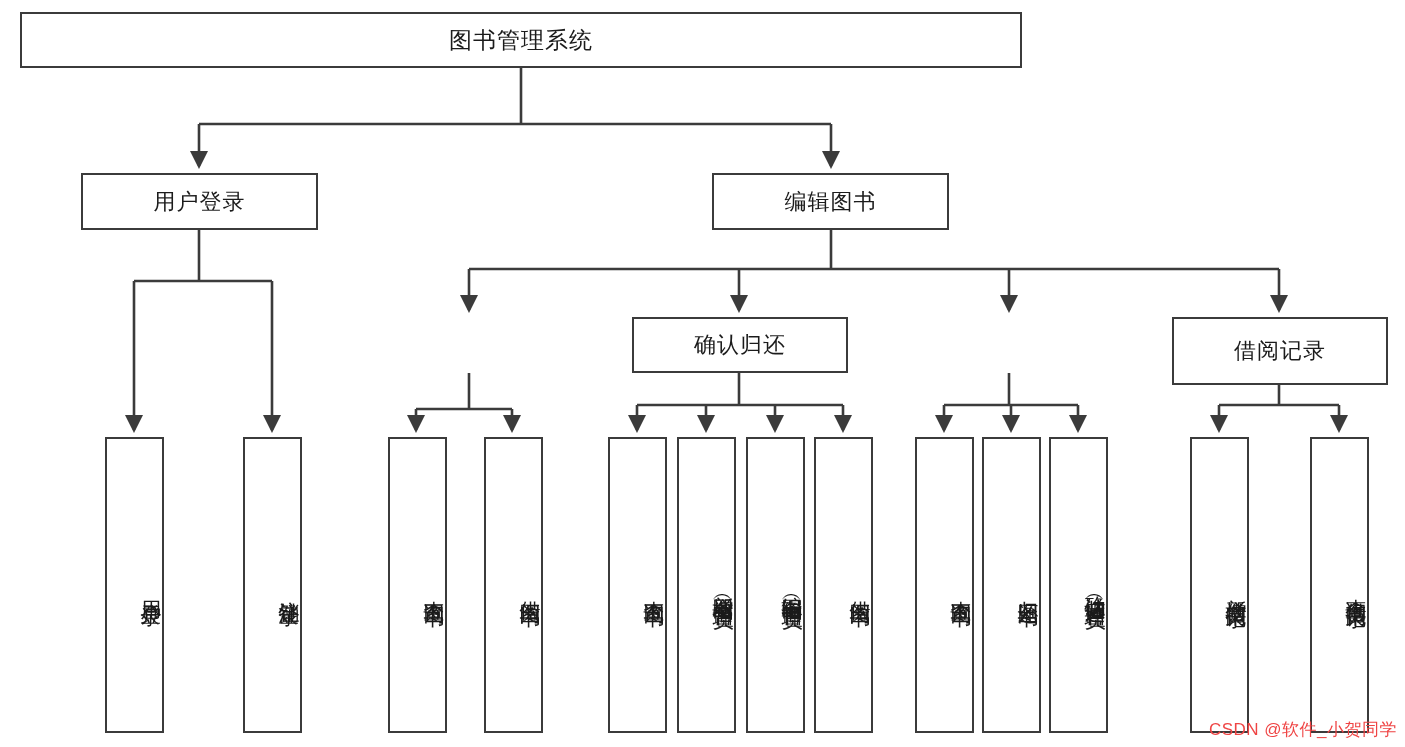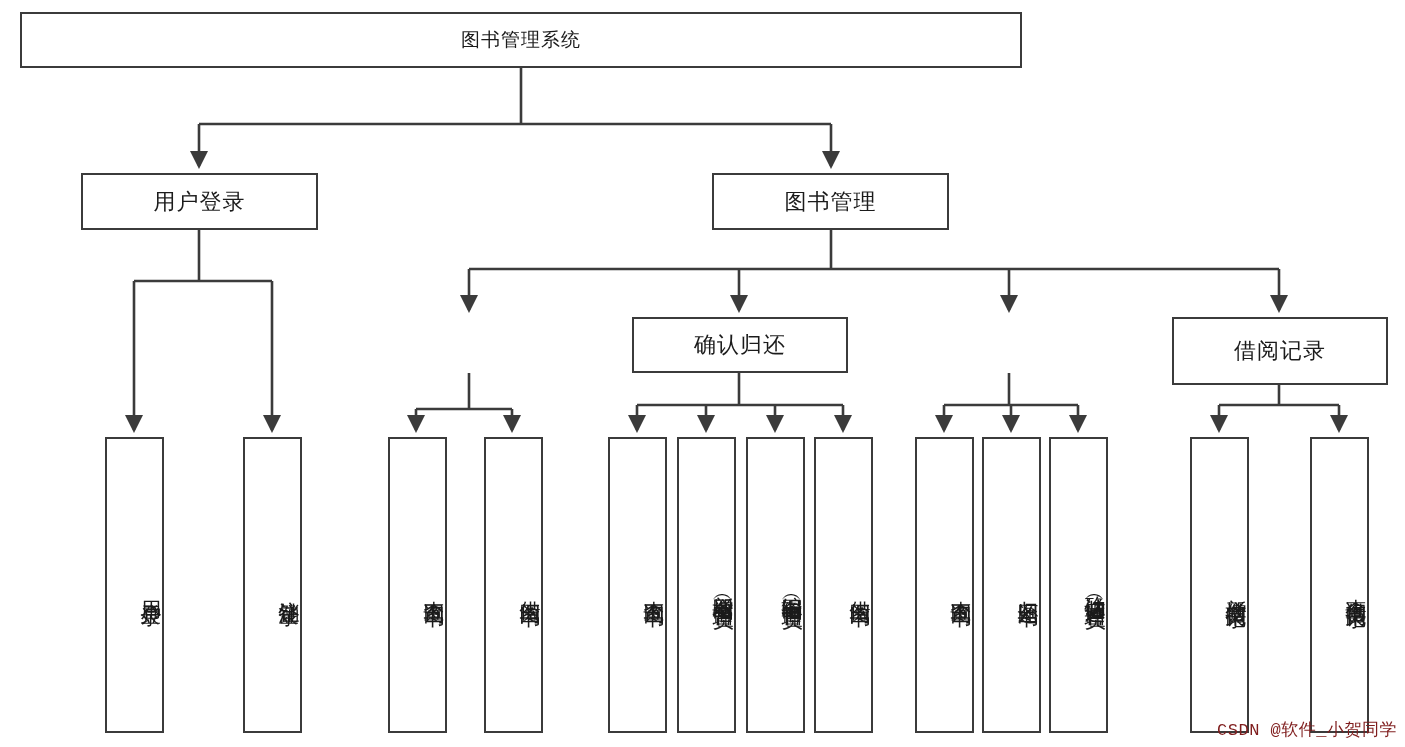--- a/index.html
+++ b/index.html
@@ -48,31 +48,30 @@
     padding-top: 6px;
     align-items: flex-start;
     justify-content: center;
   }
   .node.vert .vtext {
     writing-mode: vertical-rl;
     text-orientation: upright;
     white-space: nowrap;
   }
   .node.title {
-    font-size: 19px;
+    font-size: 23px;
   }
   #watermark {
     position: absolute;
     right: 8px;
     bottom: 6px;
     font-size: 17px;
-    color: #7f1d1d;
+    color: #ef4444;
     letter-spacing: 0.5px;
     white-space: nowrap;
-    font-family: Liberation Mono, monospace;
   }
 </style>
 </head>
 <body>
 
 <div id="canvas">
 
   <svg class="edges" viewBox="0 0 1405 747" xmlns="http://www.w3.org/2000/svg">
     <defs>
       <marker id="arrow" viewBox="0 0 12 12" refX="10" refY="6" markerWidth="7" markerHeight="7" orient="auto-start-reverse">
@@ -124,21 +123,21 @@
   </svg>
 
   <div class="node horiz title" style="left:20px; top:12px; width:1002px; height:56px;">
     <span>图书管理系统</span>
   </div>
 
   <div class="node horiz" style="left:81px; top:173px; width:237px; height:57px;">
     <span>用户登录</span>
   </div>
   <div class="node horiz" style="left:712px; top:173px; width:237px; height:57px;">
-    <span>图书管理</span>
+    <span>编辑图书</span>
   </div>
 
   <div class="node horiz" style="left:632px; top:317px; width:216px; height:56px;">
     <span>确认归还</span>
   </div>
   <div class="node horiz" style="left:1172px; top:317px; width:216px; height:68px;">
     <span>借阅记录</span>
   </div>
 
   <div class="node vert" style="left:105px; top:437px; width:59px; height:296px;">

